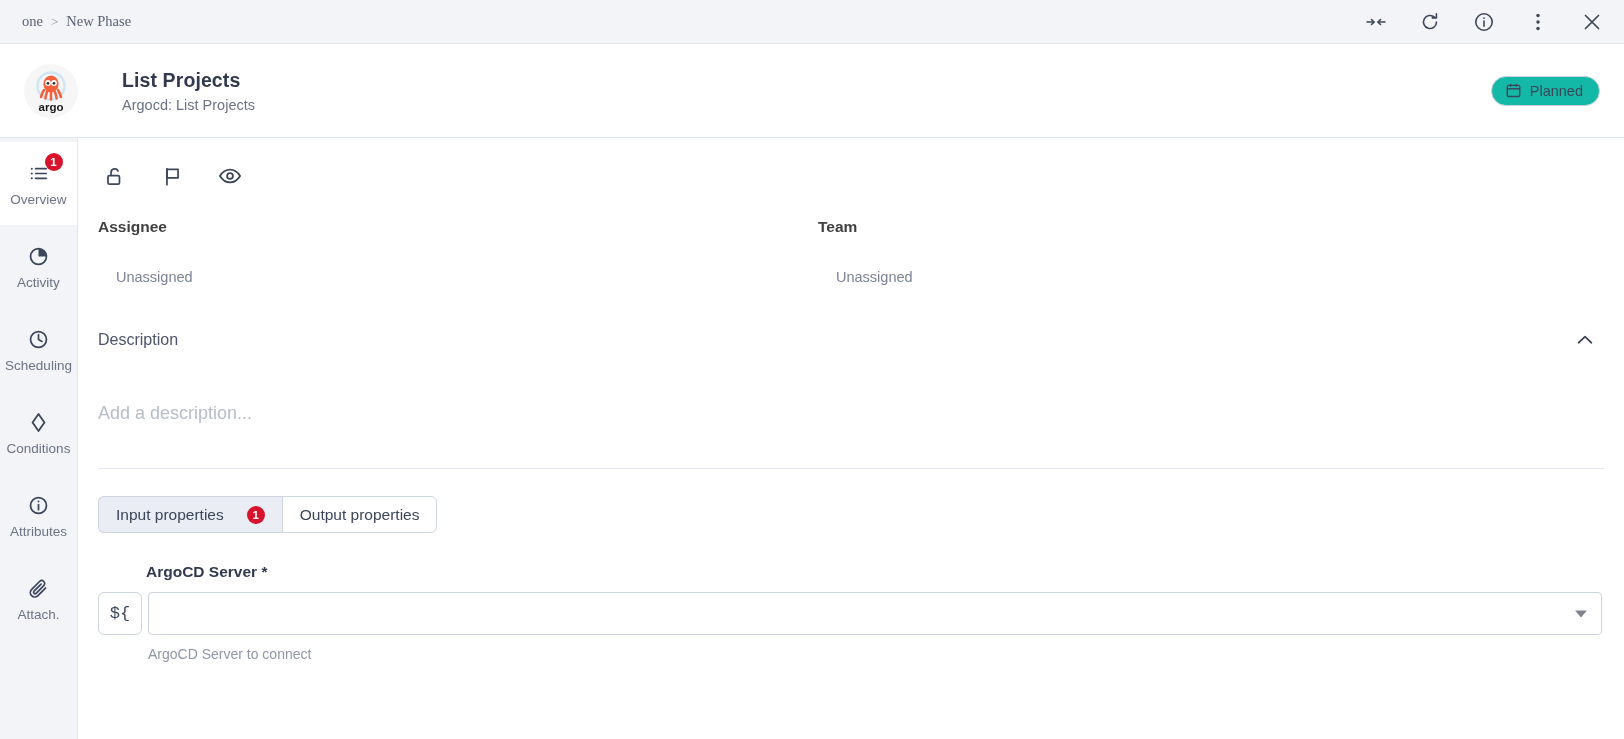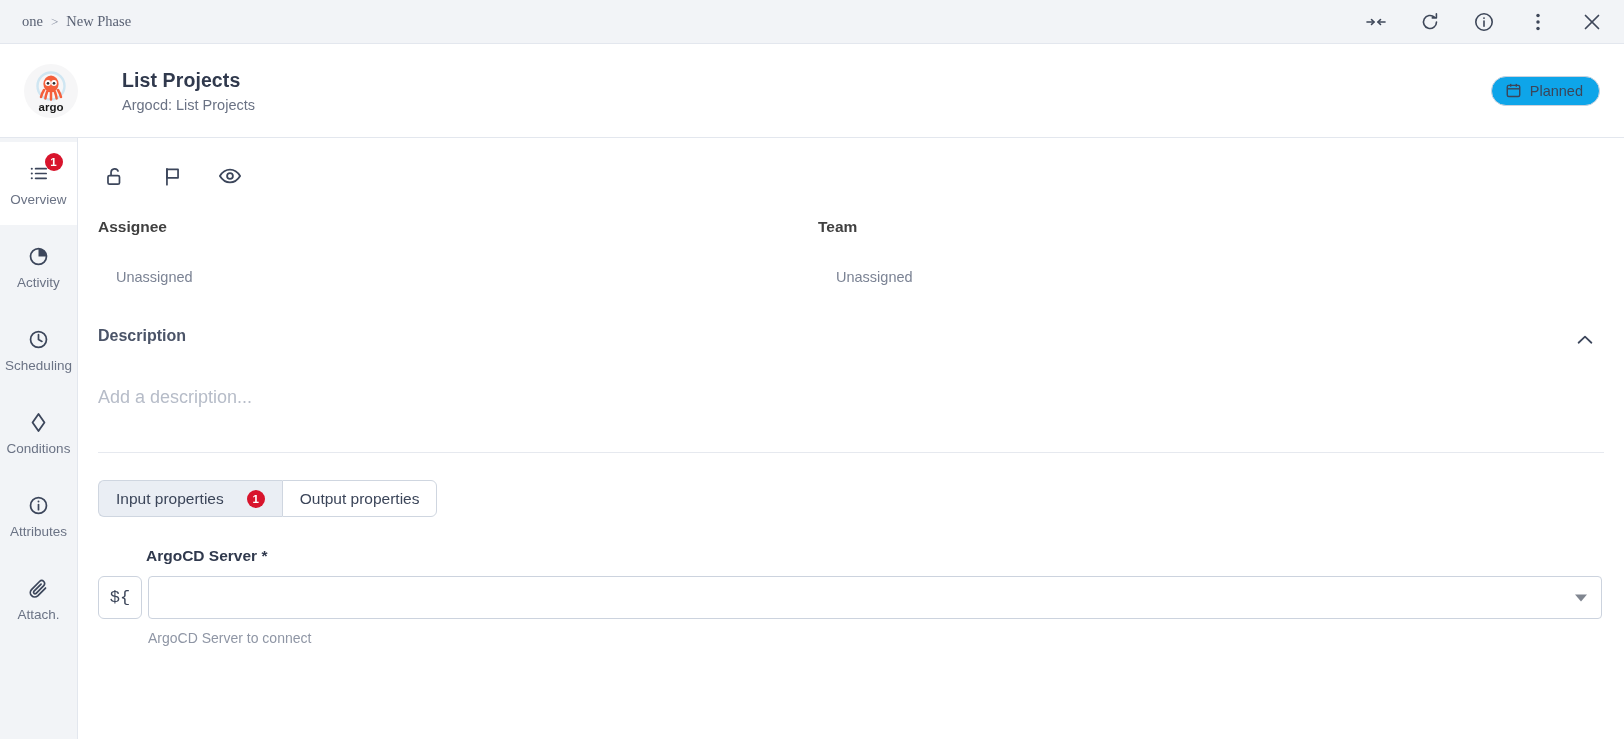--- a/index.html
+++ b/index.html
@@ -83,21 +83,21 @@
     margin-left: auto;
     display: inline-flex;
     align-items: center;
     gap: 8px;
     border: 1px solid #ccd2dd;
     border-radius: 999px;
     height: 30px;
     padding: 0 16px 0 13px;
     font-size: 14.5px;
     color: #3b4559;
-    background: #0ea5e9;
+    background: #14b8a6;
     cursor: pointer;
   }
 
   
   .body {
     display: flex;
     height: calc(739px - 44px - 93px);
   }
   .sidebar {
     width: 78px;
@@ -182,24 +182,23 @@
   .field-value {
     font-size: 14.5px;
     color: #7b8394;
     margin-top: 33px;
     padding-left: 18px;
   }
 
   
   .section-head {
     display: flex;
-    align-items: flex-start;
-    margin: 42px 0 0 0;
+    align-items: center;
+    margin: 42px 0 16px 0;
     padding: 0 26px 0 20px;
-    font-weight: bold;
   }
   .section-title {
     font-size: 16px;
     color: #4b5468;
   }
   .chev-btn {
     margin-left: auto;
     width: 26px; height: 26px;
     display: flex; align-items: center; justify-content: center;
     color: #3c465b;

